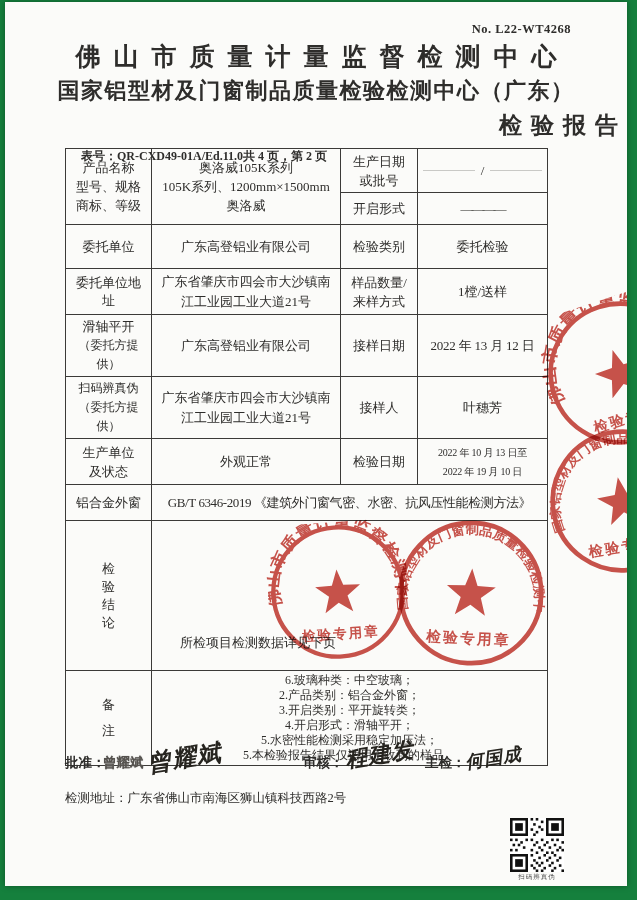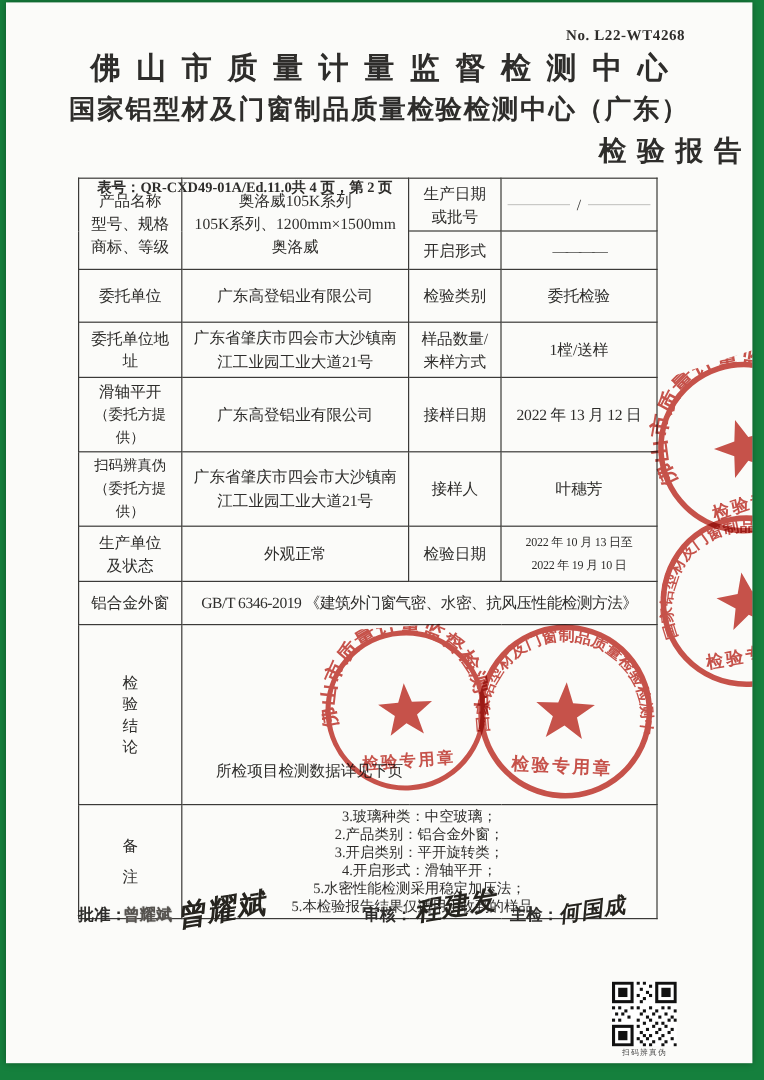--- a/index.html
+++ b/index.html
@@ -167,40 +167,41 @@
           </td>
         </tr>
         <tr style="height:94px">
           <td>
             <div class="vlabel" style="height:60px;margin:auto">
               <span>备</span>
               <span>注</span>
             </div>
           </td>
           <td colspan="3" class="remarks">
-            <div class="remark-line">3.玻璃种类：中空玻璃；</div>
+            <div class="remark-line">6.玻璃种类：中空玻璃；</div>
             <div class="remark-line">2.产品类别：铝合金外窗；</div>
             <div class="remark-line">3.开启类别：平开旋转类；</div>
             <div class="remark-line">4.开启形式：滑轴平开；</div>
             <div class="remark-line">5.水密性能检测采用稳定加压法；</div>
             <div class="remark-line">5.本检验报告结果仅适用于收到的样品。</div>
           </td>
         </tr>
       </tbody>
     </table>
 
     <div class="sign-row">
       <span class="sign-label" style="left:0">批准：</span>
       <span class="printed-name" style="left:38px">曾耀斌</span>
       <span class="sig" style="left:82px;top:-4px;font-size:24px">曾耀斌</span>
       <span class="sign-label" style="left:238px">审核：</span>
       <span class="sig" style="left:280px;top:-6px">程建发</span>
       <span class="sign-label" style="left:360px">主检：</span>
       <span class="sig" style="left:400px;top:0;font-size:18px">何国成</span>
     </div>
+    <div class="address-line">检测地址：广东省佛山市南海区狮山镇科技西路2号</div>
 
     <div class="stamp" style="left:263px;top:520px;transform:rotate(-4deg)">
       <svg width="140" height="140" viewBox="0 0 130 130">
         <circle cx="65" cy="65" r="60" fill="none" stroke="#c23b33" stroke-width="4"></circle>
         <polygon fill="#c23b33" points="65,44 70.3,58.7 85.9,59.2 73.6,68.8 77.9,83.8 65,75 52.1,83.8 56.4,68.8 44.1,59.2 59.7,58.7"></polygon>
         <defs>
             <path id="arcA" d="M 14 80 A 55 55 0 1 1 116 80" fill="none"></path>
           </defs>
         <text font-size="14.5" font-weight="bold" fill="#c23b33">
           <textPath href="#arcA" startOffset="6" textLength="218" lengthAdjust="spacingAndGlyphs">佛山市质量计量监督检测中心</textPath>

